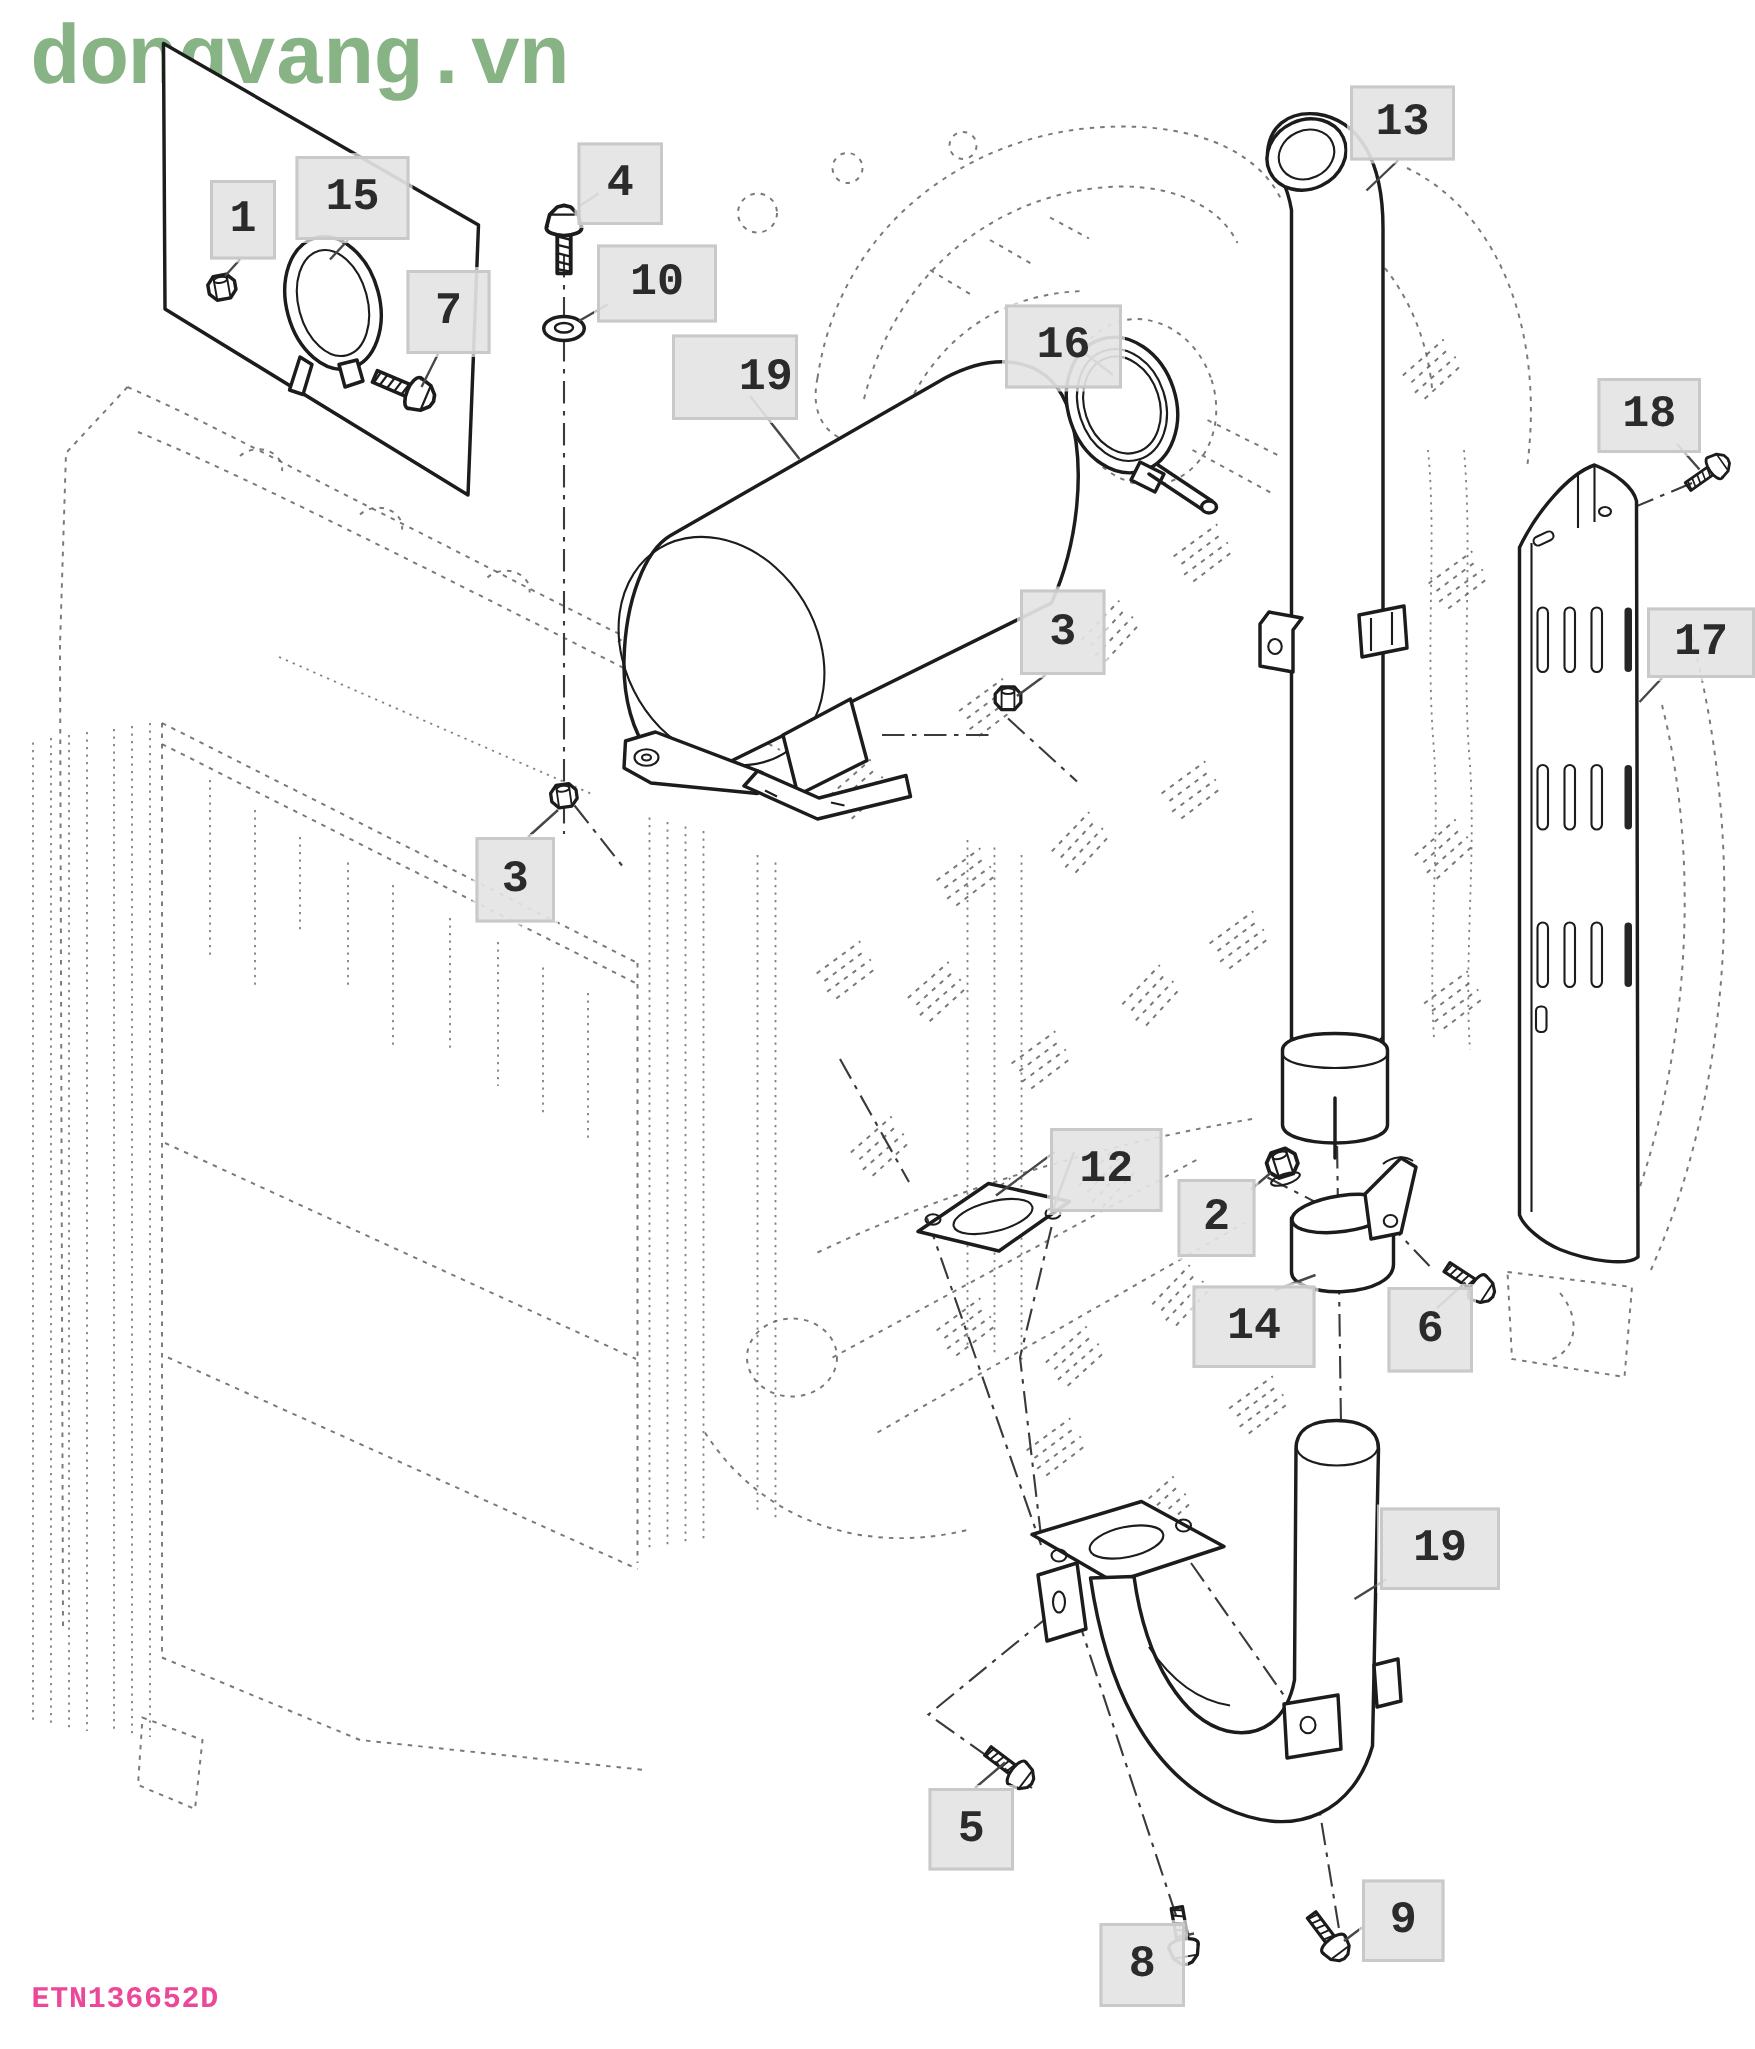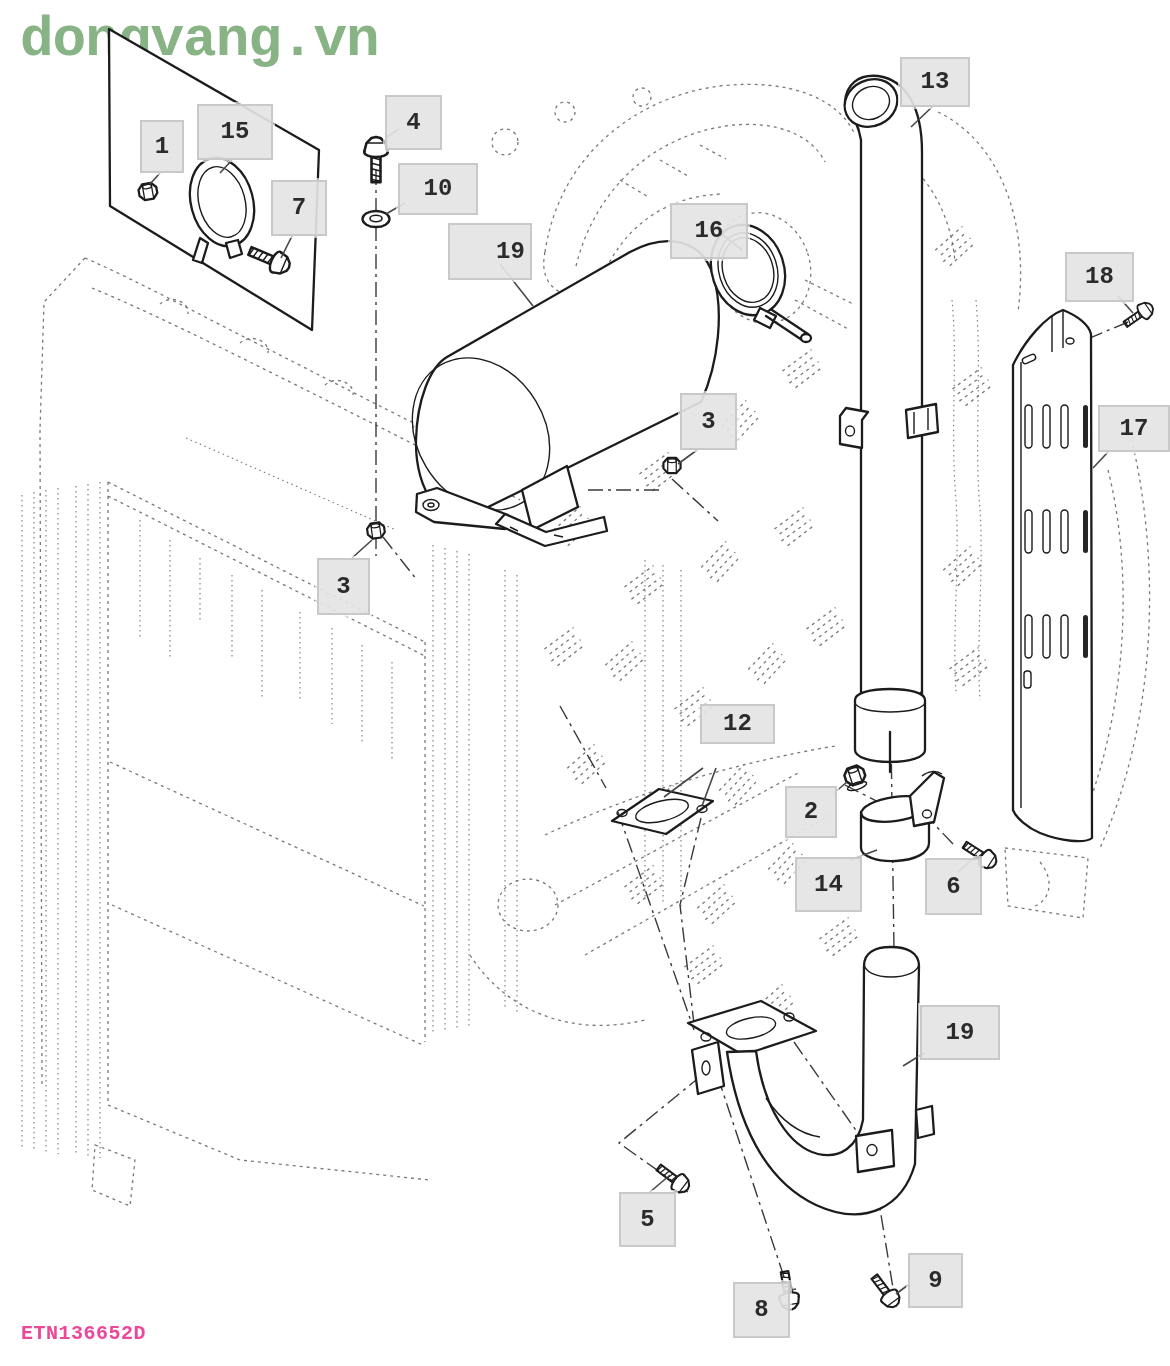--- a/index.html
+++ b/index.html
@@ -9,21 +9,21 @@
   html,body{margin:0;padding:0;background:#fff;}
   #stage{position:relative;width:1170px;height:1366px;background:#fff;overflow:hidden;
          font-family:Liberation Mono, monospace;}
   #watermark{position:absolute;left:20px;top:8px;z-index:0;
     font-size:56px;font-weight:700;letter-spacing:-1px;color:var(--wm-green);}
   #art{position:absolute;left:0;top:0;z-index:1;}
   #callouts{position:absolute;left:0;top:0;width:100%;height:100%;z-index:2;pointer-events:none;}
   .callout{position:absolute;background:var(--co-bg);border:2px solid var(--co-border);
     box-shadow:0 0 0 2px rgba(255,255,255,.65);display:flex;align-items:center;justify-content:center;
     box-sizing:border-box;}
-  .callout span{font-size:24px;font-weight:700;color:var(--co-text);line-height:1;}
+  .callout span{font-size:30px;font-weight:700;color:var(--co-text);line-height:1;}
   #figcode{position:absolute;left:21px;top:1322px;z-index:2;
     font-size:20px;font-weight:700;color:#ec4899;letter-spacing:.5px;}
   
   .s  {fill:none;stroke:var(--line);stroke-width:2.3;stroke-linejoin:round;stroke-linecap:round;}
   .sf {fill:#fff;stroke:var(--line);stroke-width:2.3;stroke-linejoin:round;}
   .st {fill:none;stroke:var(--line);stroke-width:1.4;stroke-linejoin:round;}
   .p  {fill:none;stroke:var(--phantom);stroke-width:1.3;stroke-dasharray:3 4;opacity:.85;}
   .p2 {fill:none;stroke:var(--phantom);stroke-width:1.2;stroke-dasharray:1.5 3.5;opacity:.8;}
   .cl {fill:none;stroke:#3a3a3a;stroke-width:1.4;stroke-dasharray:15 5 3 5;}
   .ld {fill:none;stroke:#474747;stroke-width:1.6;}
@@ -341,27 +341,27 @@
       </div>
       <div class="callout" style="left: 1098px; top: 405px; width: 72px; height: 47px; text-align: right;">
         <span>17</span>
       </div>
       <div class="callout" style="left: 680px; top: 393px; width: 57px; height: 57px;">
         <span>3</span>
       </div>
       <div class="callout" style="left: 317px; top: 558px; width: 53px; height: 57px;">
         <span>3</span>
       </div>
-      <div class="callout" style="left: 700px; top: 704px; width: 75px; height: 40px;">
+      <div class="callout" style="left: 700px; top: 752px; width: 75px; height: 56px;">
         <span>12</span>
       </div>
       <div class="callout" style="left: 785px; top: 786px; width: 52px; height: 52px;">
         <span>2</span>
       </div>
-      <div class="callout" style="left: 795px; top: 857px; width: 67px; height: 55px;">
+      <div class="callout" style="left: 795px; top: 857px; width: 82px; height: 55px;">
         <span>14</span>
       </div>
       <div class="callout" style="left: 925px; top: 858px; width: 57px; height: 57px;">
         <span>6</span>
       </div>
       <div class="callout" style="left: 920px; top: 1005px; width: 80px; height: 55px;">
         <span>19</span>
       </div>
       <div class="callout" style="left: 619px; top: 1192px; width: 57px; height: 55px;">
         <span>5</span>

